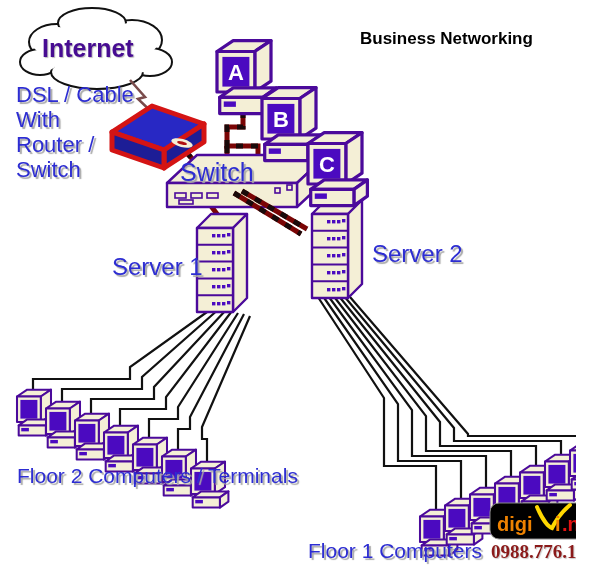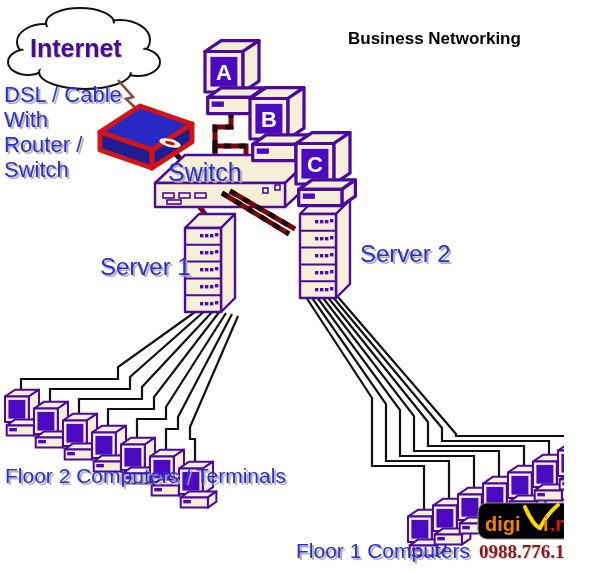--- a/index.html
+++ b/index.html
@@ -1,17 +1,17 @@
 <!DOCTYPE html>
 <html><head>
 <meta charset="utf-8">
 <style>
   html,body{margin:0;padding:0;background:#fff;}
   .stage{position:relative;width:564px;height:573px;background:#ffffff;overflow:hidden;
-         font-family:"Liberation Sans",sans-serif;}
+         font-family:"Liberation Sans",sans-serif;margin-left:12px;}
   svg{position:absolute;left:0;top:0;}
   text{font-family:"Liberation Sans",sans-serif;}
   .lbl{fill:#2d2dd2;text-shadow:2px 2px 1px #a8a8a8;}
   .title{fill:#000;font-weight:bold;}
   .inet{fill:#470c92;font-weight:bold;text-shadow:1px 1px 1px #bdbdbd;}
   .scrletter{fill:#fff;font-weight:bold;}
   .phone{fill:#8b1a1a;font-weight:bold;font-family:"Liberation Serif",serif;text-shadow:1px 1px 1px #c9c9c9;}
   .logo-digi{fill:#ef8200;font-weight:bold;}
   .logo-net{fill:#e31212;font-weight:bold;}
   .blk{stroke:#111;stroke-width:2.2;fill:none;}

